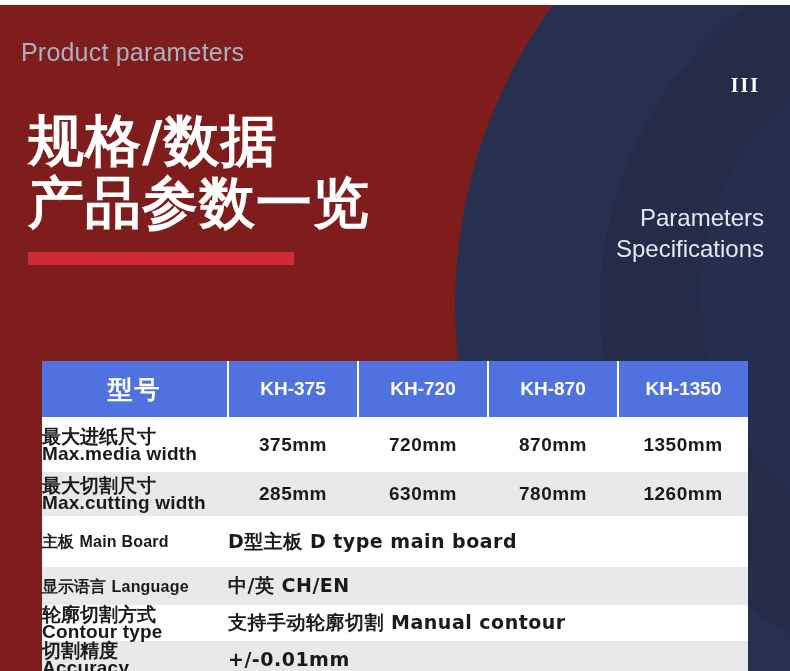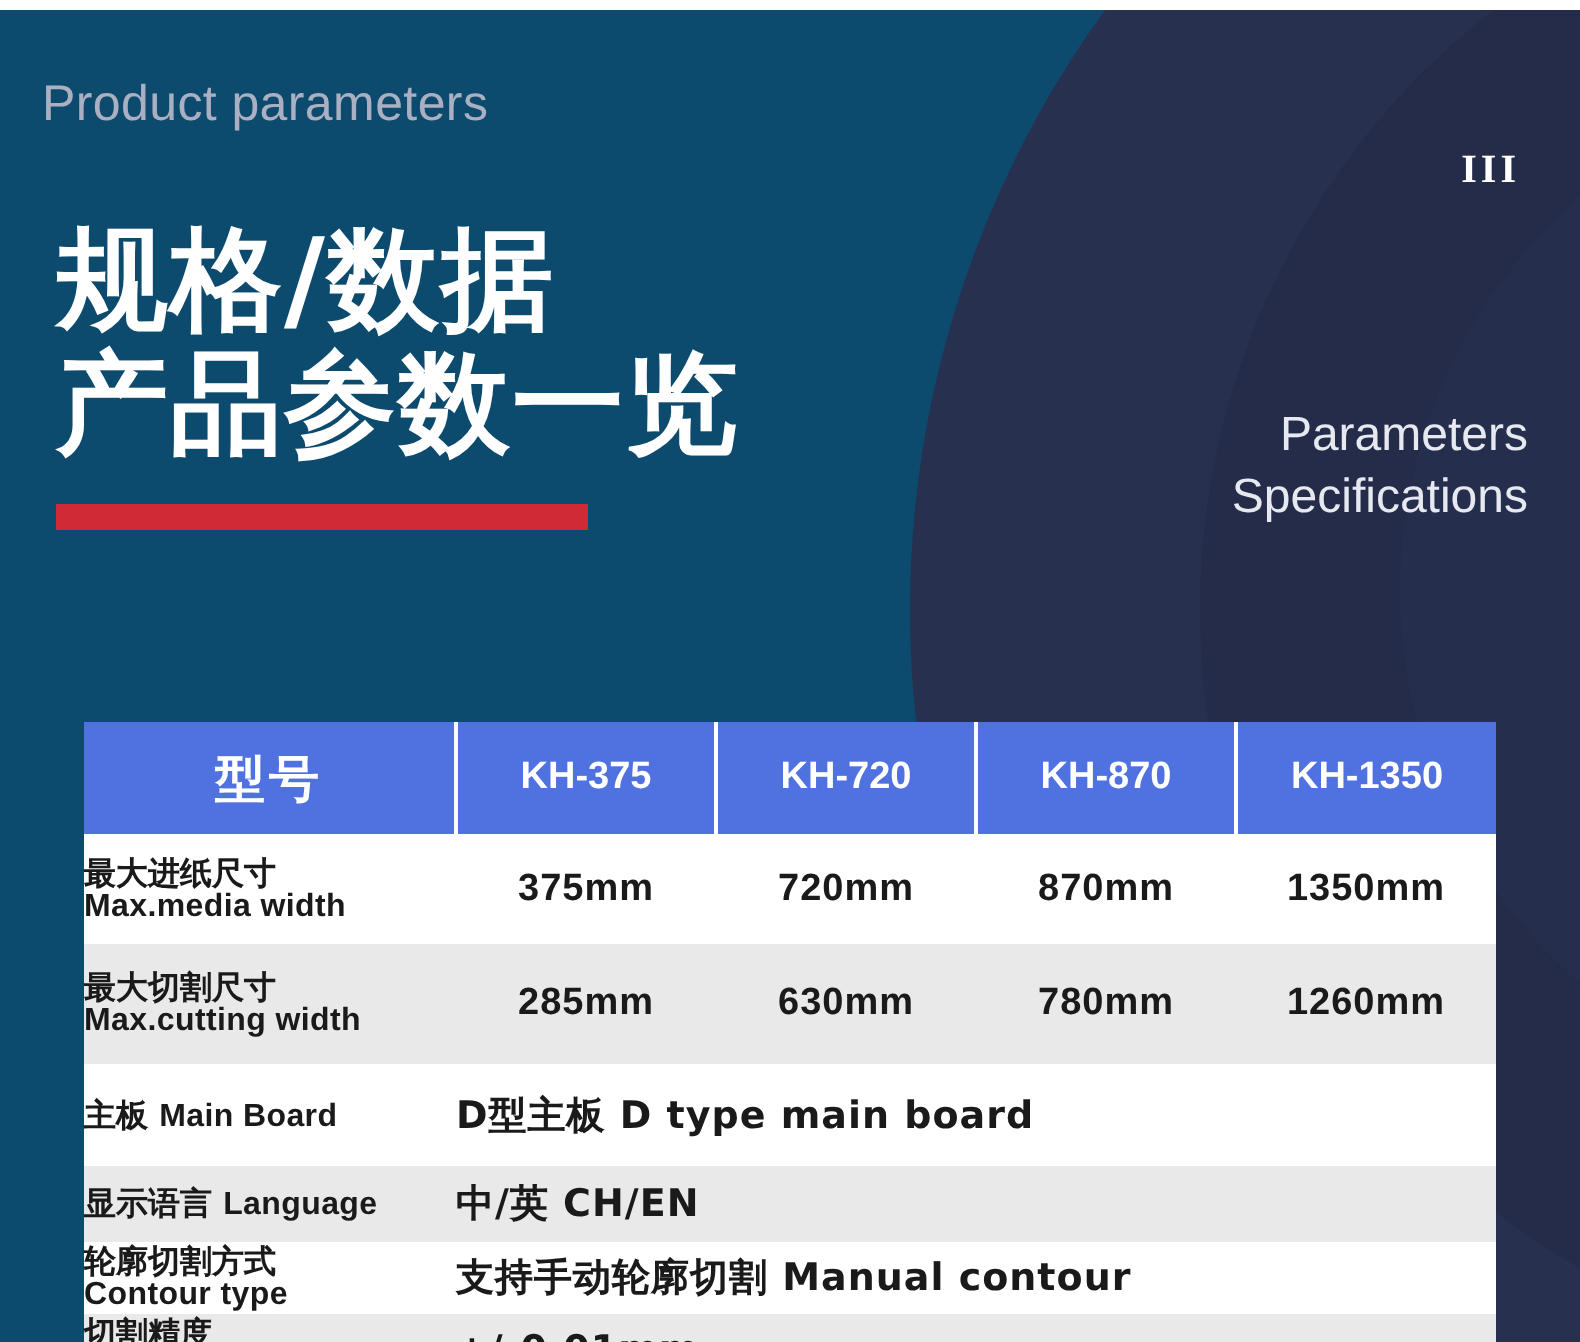--- a/index.html
+++ b/index.html
@@ -18,21 +18,21 @@
     background: #ffffff;
   }
 
   
   #hero {
     position: absolute;
     left: 0;
     top: 5px;
     width: 790px;
     height: 666px;
-    background: #0c4a6e;
+    background: #7f1d1d;
     overflow: hidden;
   }
   .arc {
     position: absolute;
     border-radius: 50%;
     pointer-events: none;
   }
   #arc-outer {
     width: 1020px;
     height: 1020px;
@@ -151,21 +151,21 @@
   #spec-table td {
     padding: 0;
     vertical-align: middle;
     color: #1a1a1a;
   }
   tr.band-white td { background: #ffffff; }
   tr.band-grey  td { background: #e9e9e9; }
 
   td.label {
     padding-left: 6px;
-    font-size: 16px;
+    font-size: 19px;
     line-height: 17px;
     font-weight: 700;
     font-family: "DejaVu Sans", "Liberation Sans", sans-serif;
     color: #1c1c1c;
     white-space: nowrap;
   }
   td.label .cn { display: block; }
   td.label .en { display: block; font-family: "Liberation Sans", sans-serif; letter-spacing: 0.2px; }
   td.label.single {
     font-size: 16px;
@@ -184,21 +184,21 @@
   }
   td.merged {
     text-align: left;
     font-size: 19px;
     font-weight: 700;
     letter-spacing: 0.5px;
     font-family: "DejaVu Sans", "Liberation Sans", sans-serif;
   }
 
   tr.r1 td { height: 55px; }
-  tr.r2 td { height: 60px; }
+  tr.r2 td { height: 44px; }
   tr.r3 td { height: 51px; }
   tr.r4 td { height: 38px; }
   tr.r5 td { height: 36px; }
   tr.r6 td { height: 36px; }
 </style>
 </head>
 <body>
 
 <div id="page">
 

